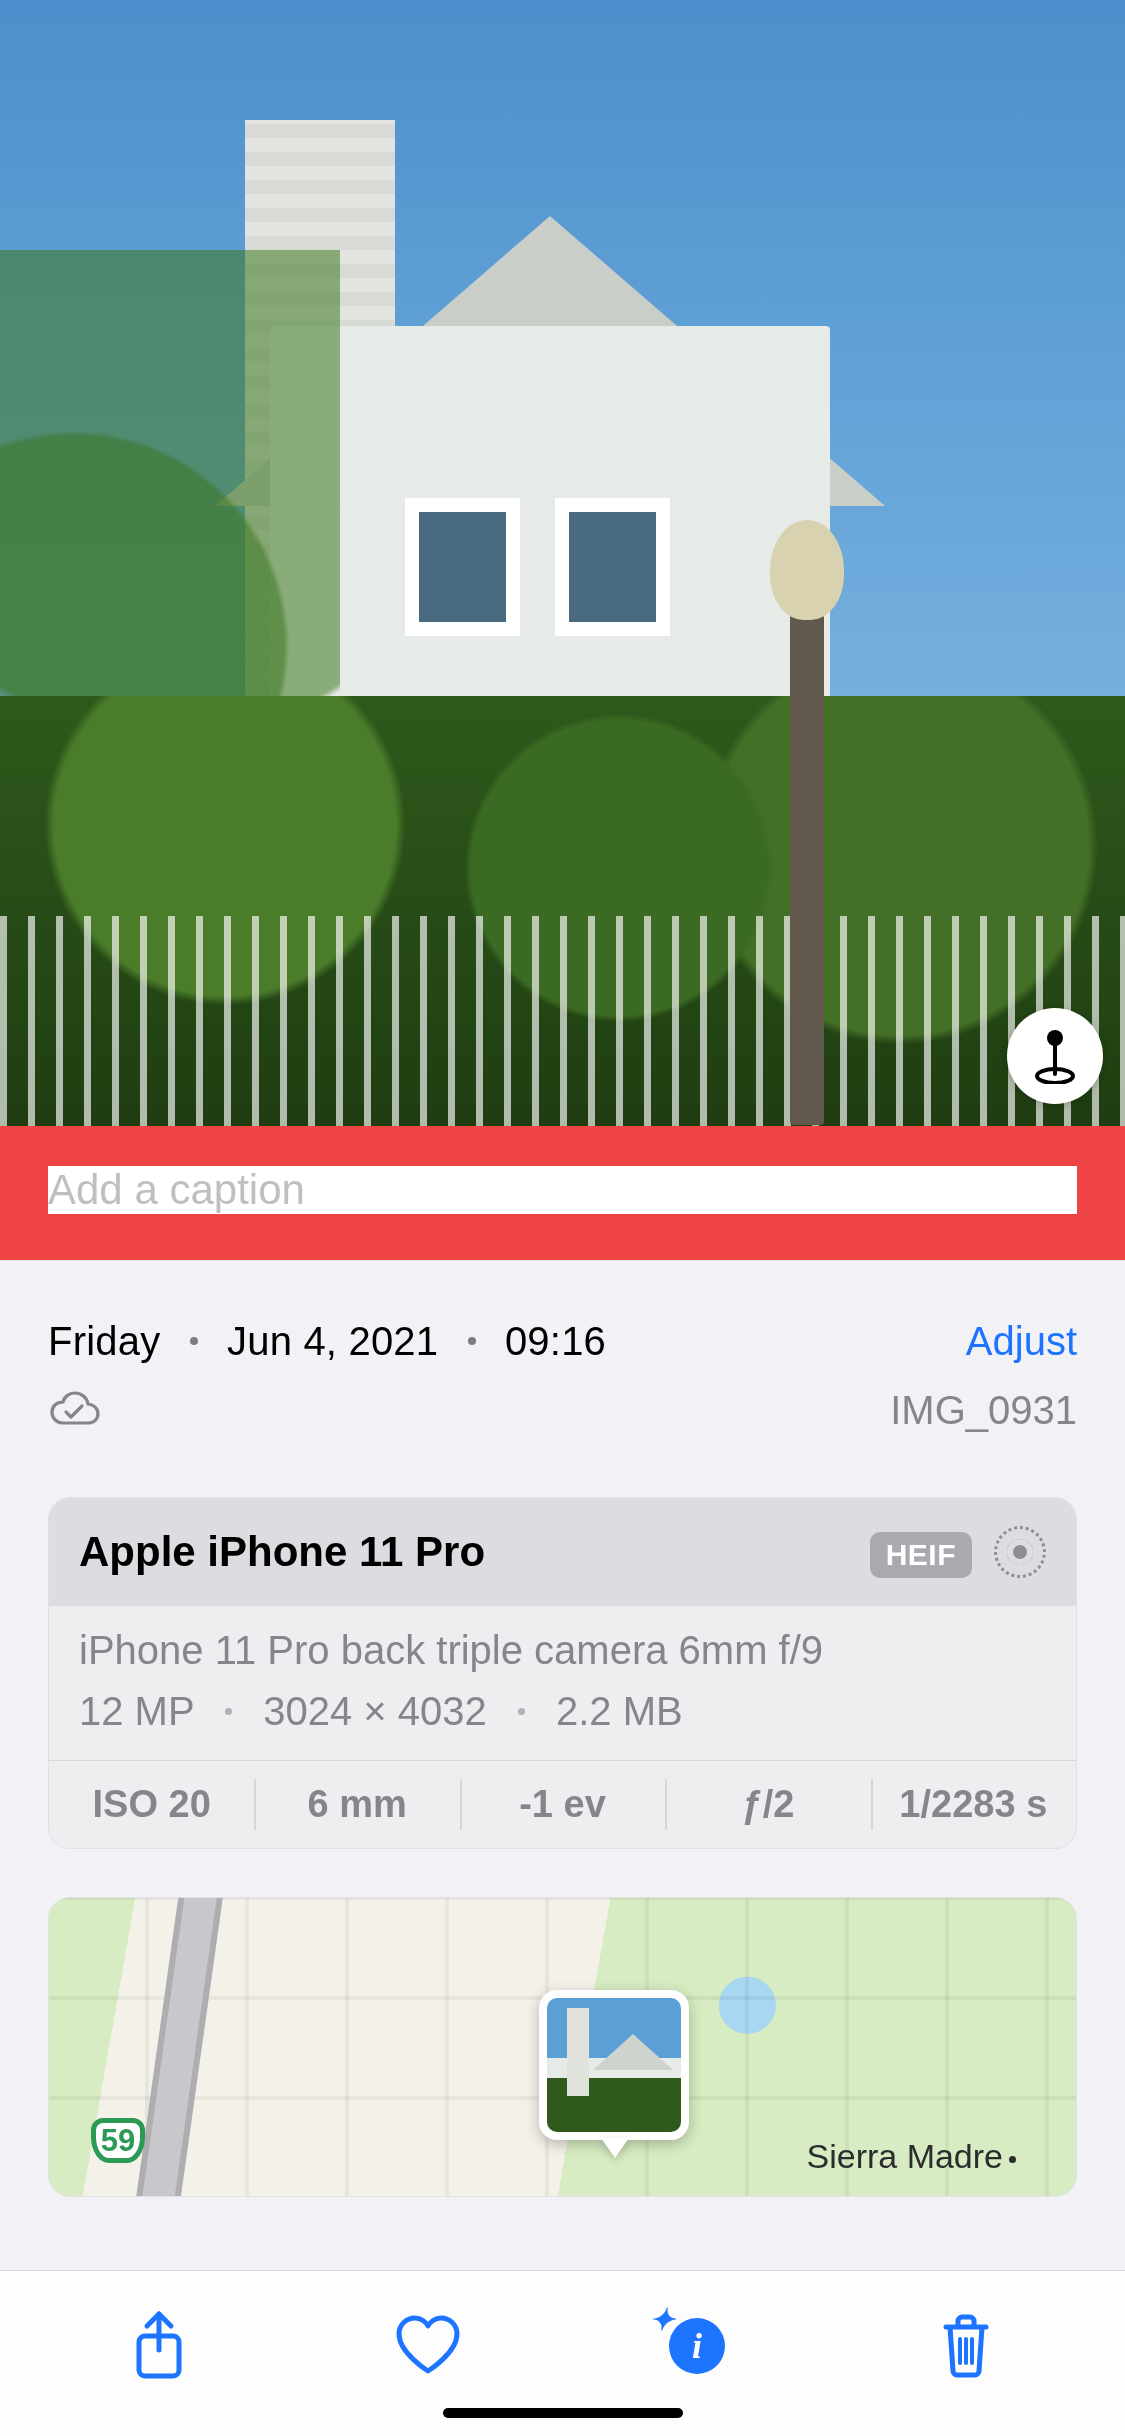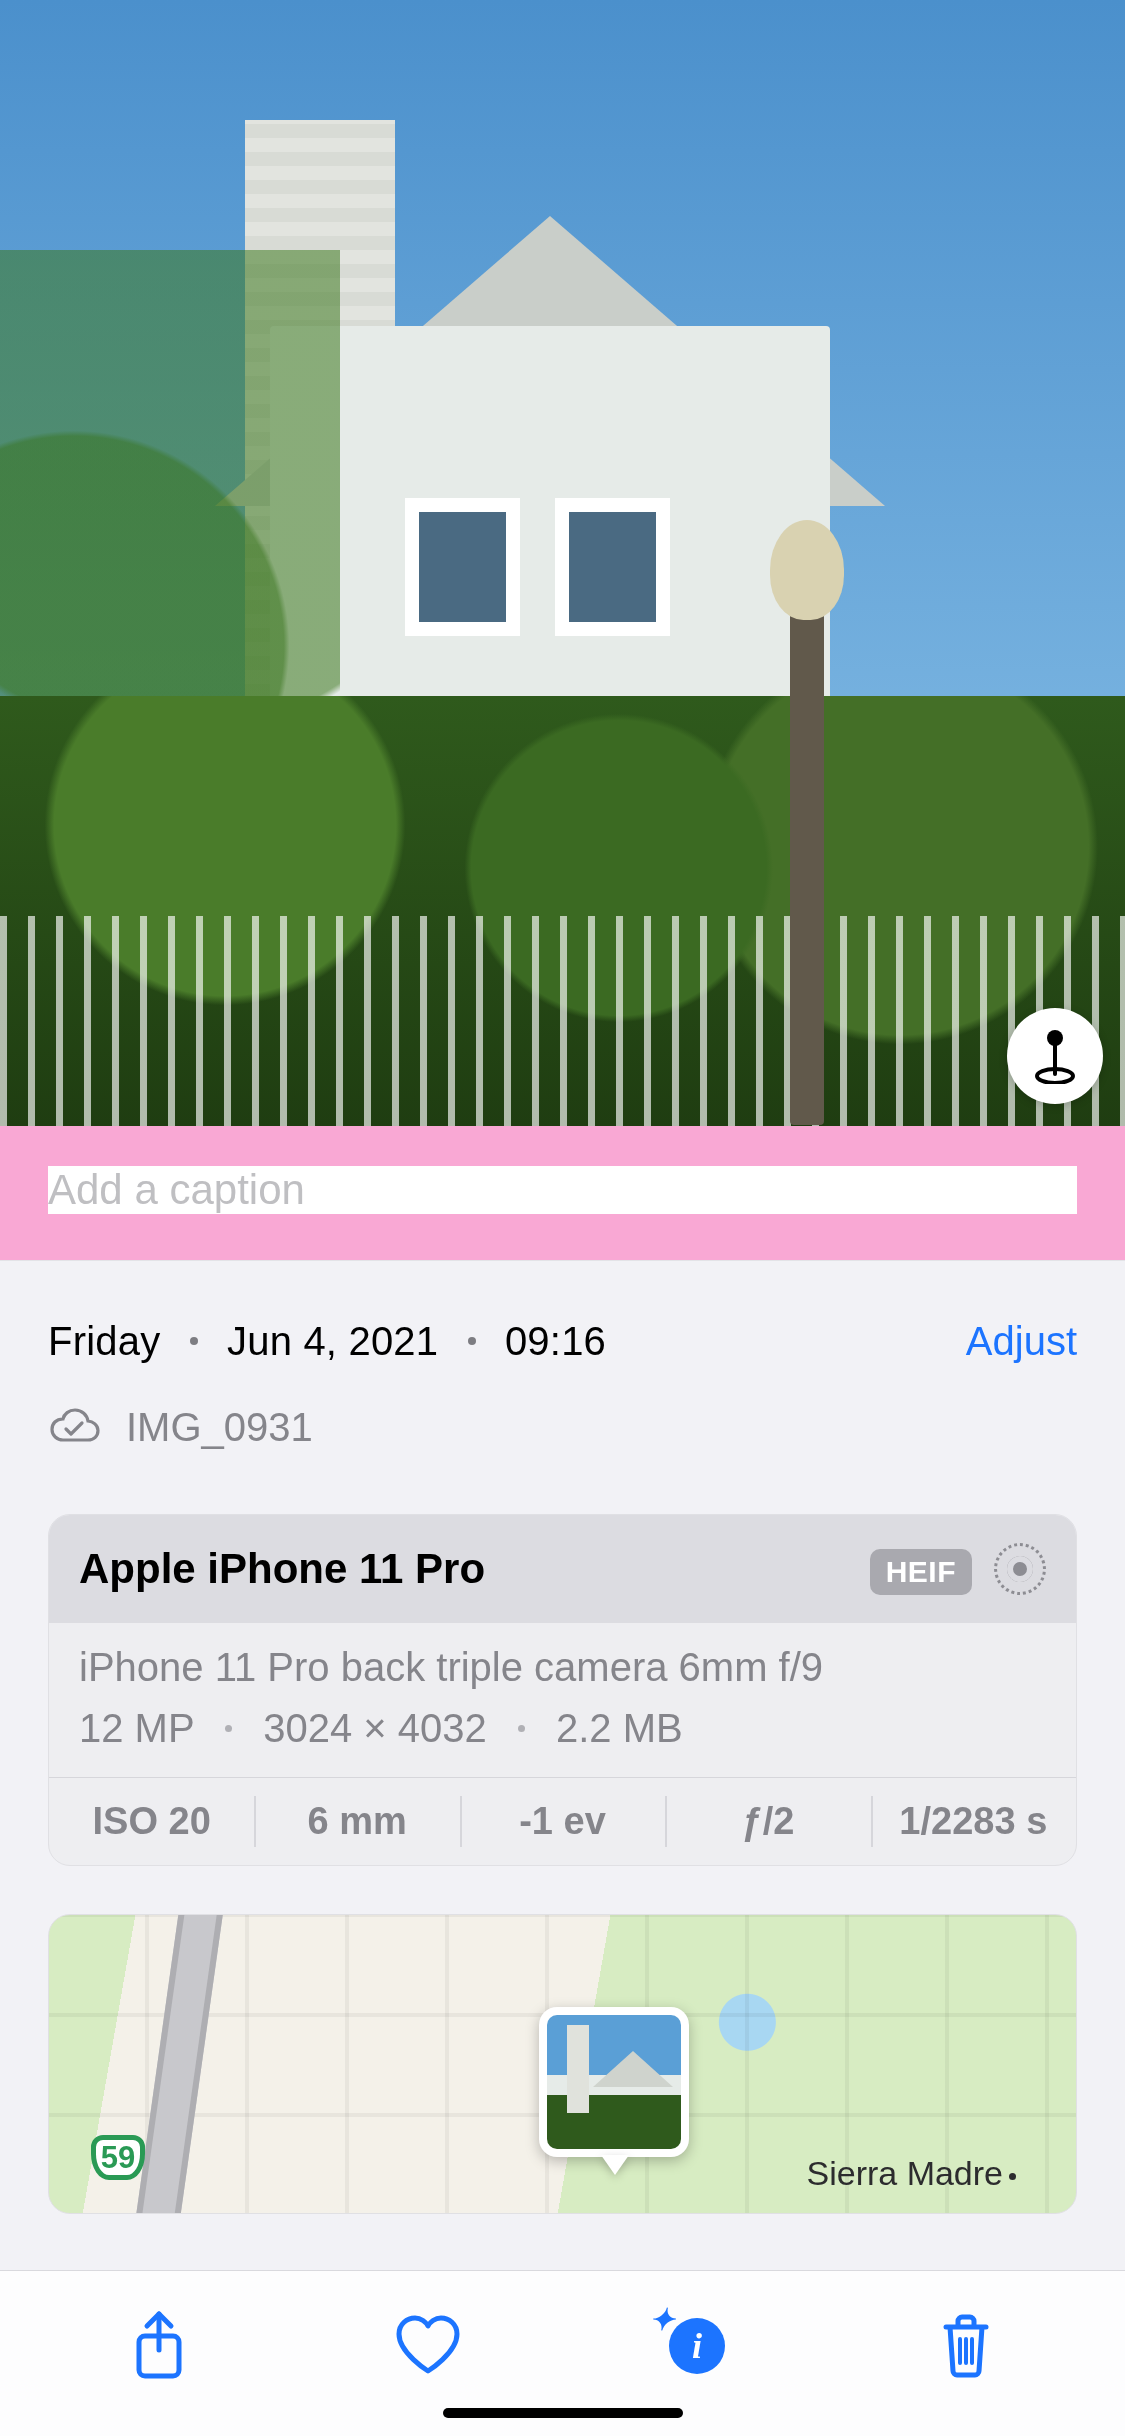--- a/index.html
+++ b/index.html
@@ -27,35 +27,35 @@
   .tree   { position: absolute; left: -40px; top: 250px; width: 380px; height: 880px; background: radial-gradient(circle at 55% 20%, rgba(60,120,30,.55) 0 42%, transparent 43%), radial-gradient(circle at 30% 45%, rgba(50,110,25,.5) 0 38%, transparent 39%); }
 
   .geo-btn {
     position: absolute; right: 22px; bottom: 22px;
     width: 96px; height: 96px; border-radius: 50%;
     background: #fff; display: flex; align-items: center; justify-content: center;
     box-shadow: 0 2px 8px rgba(0,0,0,.2);
   }
 
   
-  .caption-row { padding: 40px 48px 46px; background: #f9a8d4; }
+  .caption-row { padding: 40px 48px 46px; background: #ef4444; }
   .caption-row input {
     border: none; outline: none; width: 100%;
     font-size: 42px; color: #000;
   }
   .caption-row input::placeholder { color: #bfbfc2; }
 
   
   .info-area { flex: 1; background: #f2f2f6; padding: 0 48px; border-top: 1px solid #e3e3e7; overflow: hidden; }
   .date-row { display: flex; align-items: center; justify-content: space-between; padding-top: 58px; }
   .date-text { font-size: 40px; font-weight: 500; color: #000; letter-spacing: .2px; }
   .date-dot { display:inline-block; width:8px; height:8px; border-radius:50%; background:#7d7d82; vertical-align: middle; margin: 0 18px 6px; }
   .adjust { font-size: 40px; color: #1c74ff; font-weight: 400; }
 
-  .file-row { display: flex; align-items: center; gap: 24px; margin-top: 41px; }
+  .file-row { display: flex; align-items: center; gap: 24px; margin-top: 24px; justify-content: space-between; }
   .file-name { font-size: 40px; color: #85858b; }
 
   .meta-card { margin-top: 64px; background: #eeeef1; border-radius: 22px; overflow: hidden; border:1px solid #e0e0e4; }
   .meta-head { display: flex; align-items: center; justify-content: space-between; padding: 28px 30px; background: #dcdce1; }
   .device { font-size: 42px; font-weight: 600; color: #000; }
   .head-right { display: flex; align-items: flex-end; gap: 22px; }
   .badge { background: #a9a9af; color: #fff; border-radius: 10px; padding: 6px 16px; font-size: 30px; font-weight: 700; letter-spacing: .5px; }
   .lens-icon { width: 52px; height: 52px; border-radius: 50%; border: 3px dotted #8d8d93; display:flex; align-items:center; justify-content:center; }
   .lens-icon::after { content:""; width:26px; height:26px; border-radius:50%; background:#8d8d93; box-shadow: inset 0 0 0 6px #dcdce1; }
 

